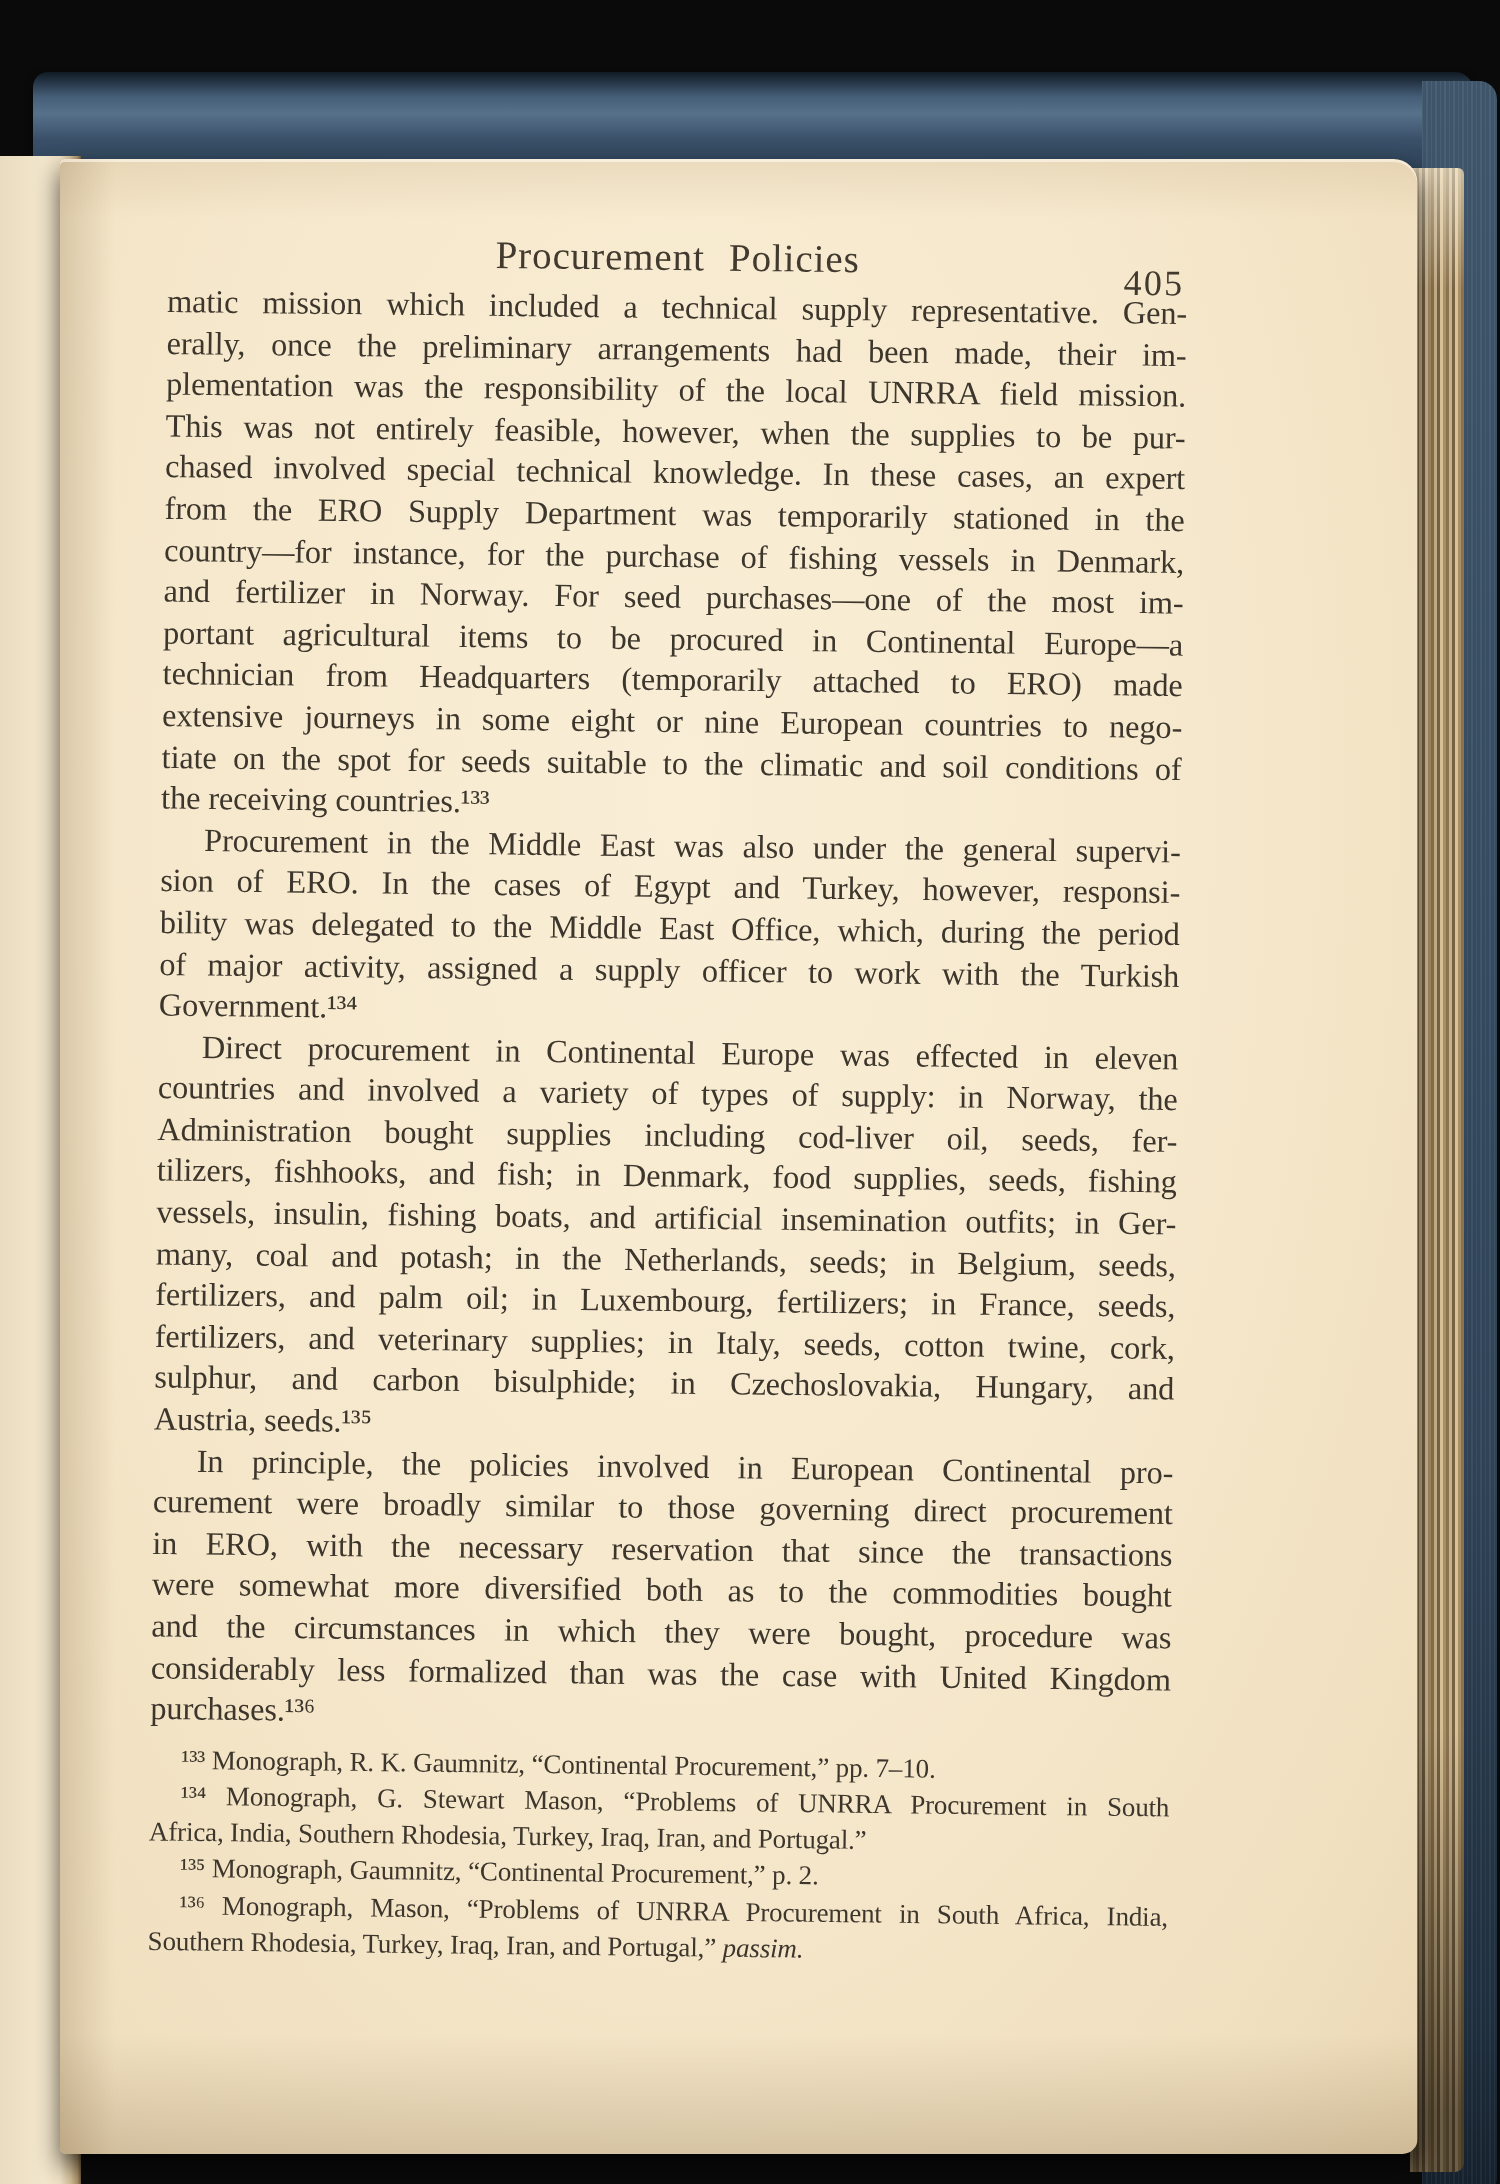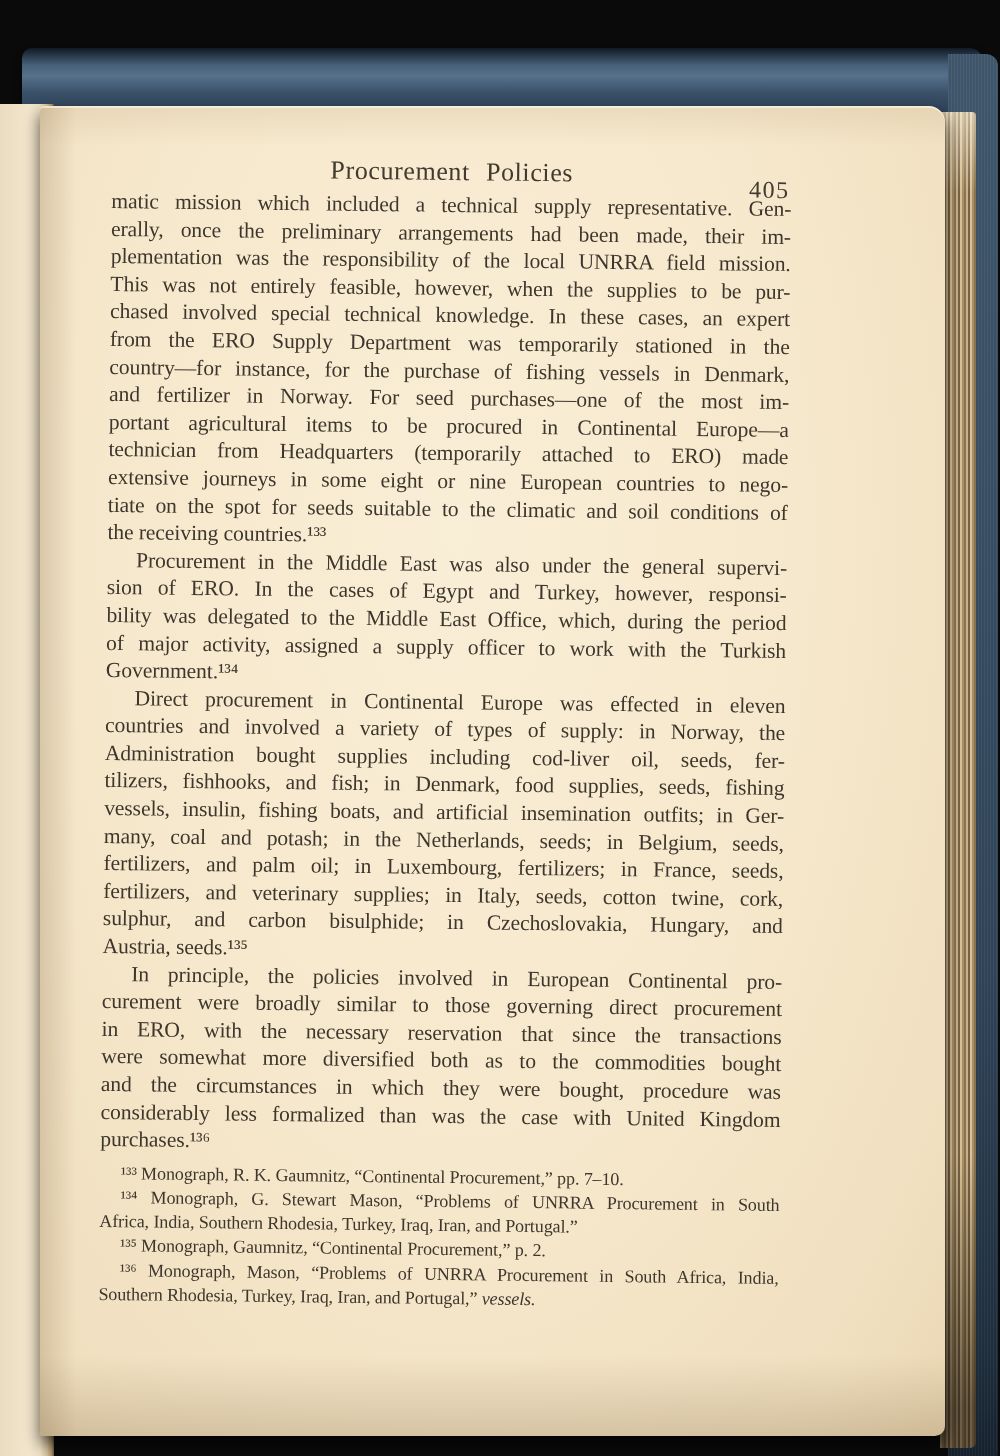--- a/index.html
+++ b/index.html
@@ -185,19 +185,19 @@
           </div>
           <div class="para">
             <div class="line indent">¹³⁴ Monograph, G. Stewart Mason, “Problems of UNRRA Procurement in South</div>
             <div class="line last">Africa, India, Southern Rhodesia, Turkey, Iraq, Iran, and Portugal.”</div>
           </div>
           <div class="para">
             <div class="line indent last">¹³⁵ Monograph, Gaumnitz, “Continental Procurement,” p. 2.</div>
           </div>
           <div class="para">
             <div class="line indent">¹³⁶ Monograph, Mason, “Problems of UNRRA Procurement in South Africa, India,</div>
-            <div class="line last">Southern Rhodesia, Turkey, Iraq, Iran, and Portugal,” <i>vessels.</i></div>
+            <div class="line last">Southern Rhodesia, Turkey, Iraq, Iran, and Portugal,” <i>passim.</i></div>
           </div>
         </div>
 
     </div>
   </div>
 </div>
 
 </body></html>

